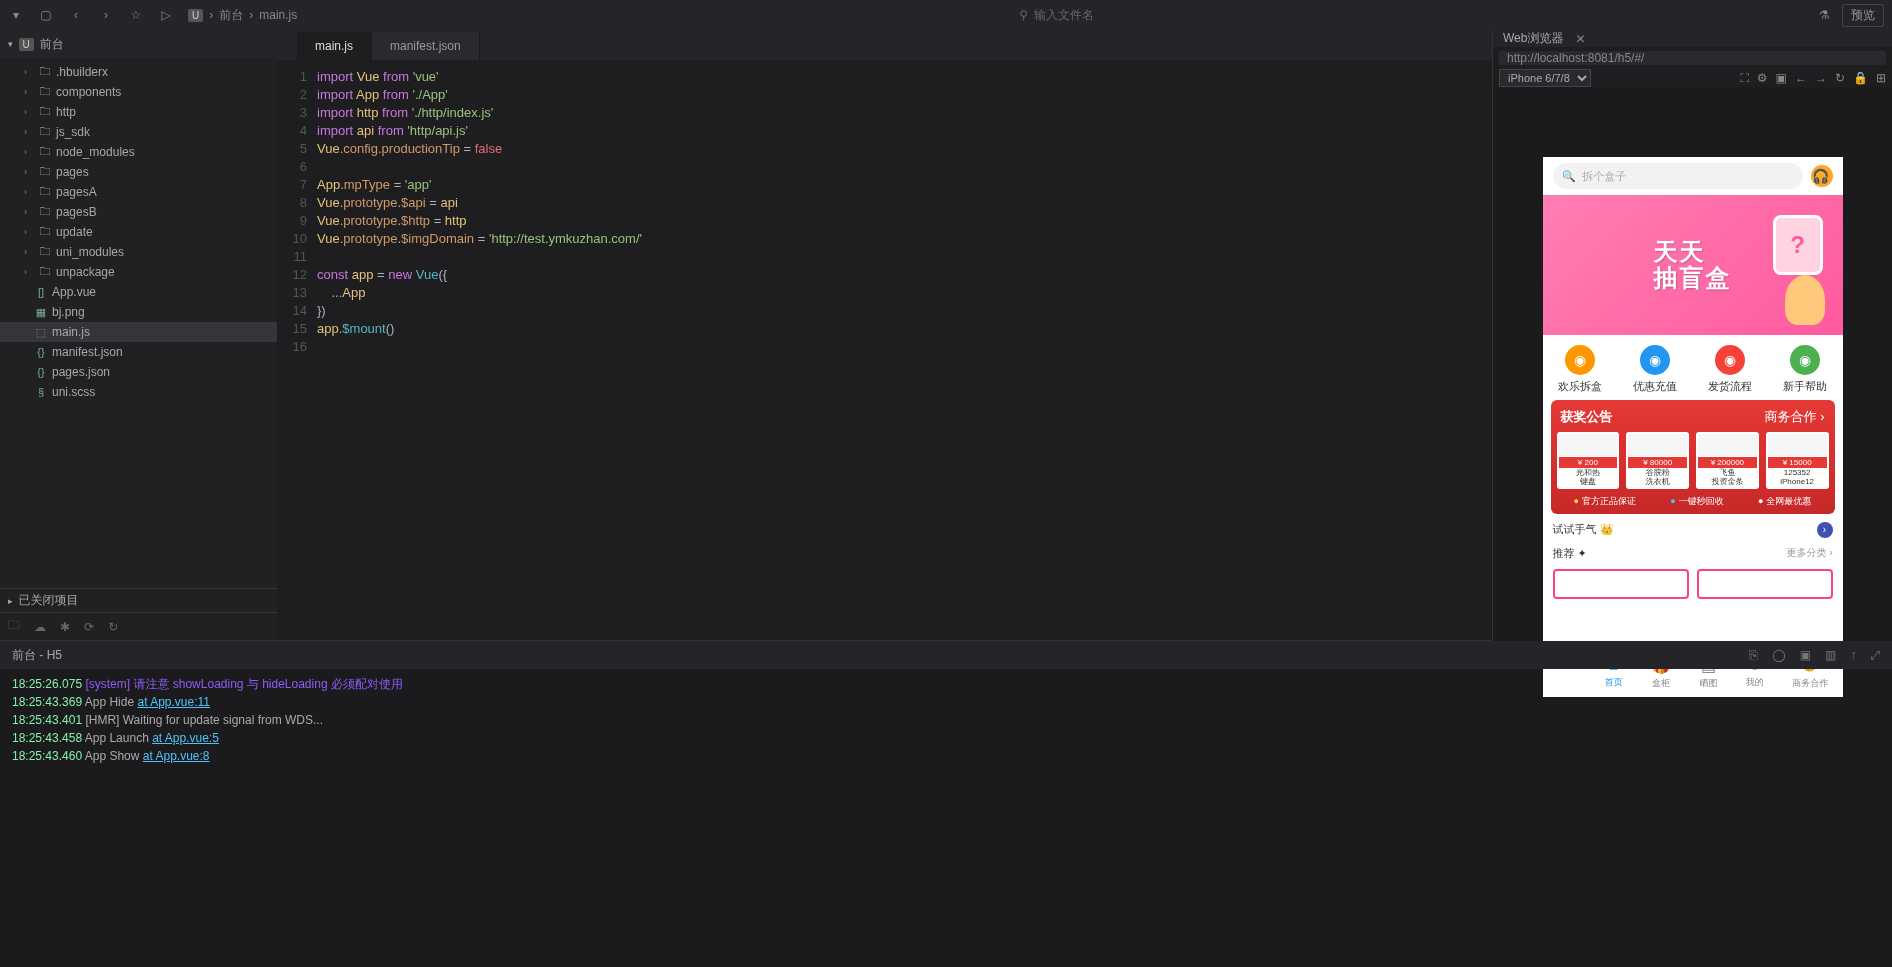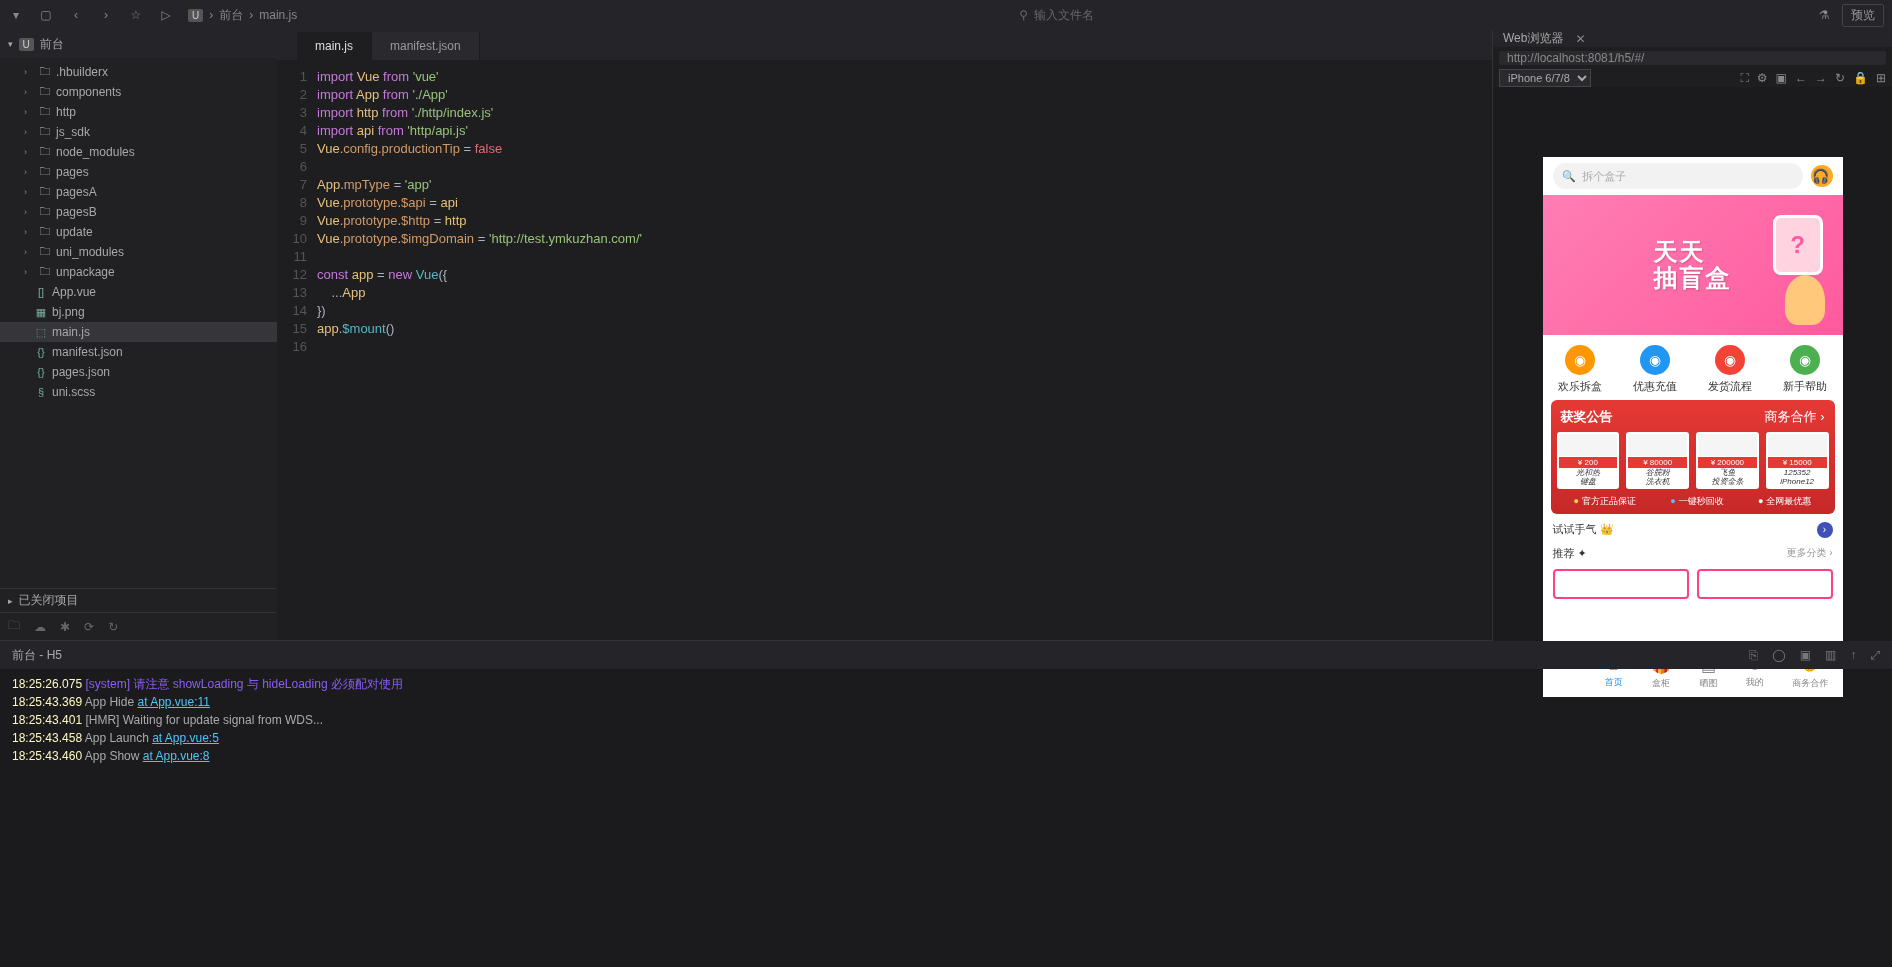--- a/index.html
+++ b/index.html
@@ -57,42 +57,42 @@
 .p-grid { display: flex; justify-content: space-around; padding: 10px 0 6px; text-align: center; }
 .p-grid .g { display: flex; flex-direction: column; align-items: center; gap: 4px; }
 .p-grid .gi { width: 30px; height: 30px; border-radius: 50%; display: flex; align-items: center; justify-content: center; color: #fff; font-size: 14px; }
 .p-award { margin: 0 8px; background: linear-gradient(#e53935,#c62828); border-radius: 6px; padding: 6px; color: #fff; }
 .p-award-h { display: flex; justify-content: space-between; padding: 2px 4px 6px; font-size: 13px; }
 .p-award-h .t { font-weight: bold; }
 .p-award-list { display: flex; gap: 7px; }
 .p-award-card { flex: 1; background: #fff; color: #333; border-radius: 3px; padding: 2px; text-align: center; font-size: 9px; overflow: hidden; }
 .p-award-card .pic { height: 22px; background: #f5f5f5; }
 .p-award-card .prc { background: #e53935; color: #fff; font-size: 8px; padding: 1px 0; margin: 1px 0; }
-.p-award-card .nm { font-size: 8px; line-height: 1.1; font-style: italic; }
+.p-award-card .nm { font-size: 8px; line-height: 1.1; }
 .p-award-f { display: flex; justify-content: space-around; padding-top: 6px; font-size: 9px; }
 .p-award-f span::before { content: "●"; margin-right: 3px; }
 .p-award-f .y::before { color: #ffd54f; } .p-award-f .b::before { color: #4fc3f7; } .p-award-f .r::before { color: #fff; }
 .p-luck { padding: 8px 10px; display: flex; align-items: center; justify-content: space-between; }
 .p-luck .lk { display: flex; align-items: center; gap: 4px; }
 .p-luck .arr { width: 16px; height: 16px; border-radius: 50%; background: #3f51b5; color: #fff; display: flex; align-items: center; justify-content: center; font-size: 10px; }
 .p-rec { padding: 0 10px; display: flex; justify-content: space-between; align-items: center; }
 .p-rec .rr { color: #999; font-size: 10px; }
 .p-boxrow { padding: 8px 10px 0; display: flex; gap: 8px; }
 .p-boxrow .bx { flex: 1; height: 30px; border: 2px solid #ff4081; border-radius: 4px; }
 .p-tab { height: 50px; border-top: 1px solid #eee; display: flex; justify-content: space-around; align-items: center; margin-top: auto; }
 .p-tab .ti { display: flex; flex-direction: column; align-items: center; gap: 2px; font-size: 9px; color: #888; }
 .p-tab .ti.active { color: #2196f3; margin-left: 48px; }
 .p-tab .tii { font-size: 16px; }
 
 .console-wrap { height: 327px; display: flex; flex-direction: column; border-top: 1px solid #333; }
 .console-h { height: 28px; background: #252529; display: flex; align-items: center; padding: 0 12px; color: #aaa; }
 .console-h .sp { flex: 1; }
 .console-h .cicons { display: flex; gap: 14px; color: #777; }
 .console { flex: 1; padding: 6px 12px; font-family: Consolas, monospace; font-size: 12px; line-height: 18px; overflow: auto; }
-.console .ts { color: #fef9c3; }
+.console .ts { color: #86efac; }
 .console .sys { color: #8b5cf6; }
 .console .ln2 { color: #aaa; }
 .console a { color: #4fc3f7; text-decoration: underline; cursor: pointer; }
 </style>
 </head>
 <body>
 
 <div class="topbar">
   <span class="icon">▾</span>
   <span class="icon">▢</span>

